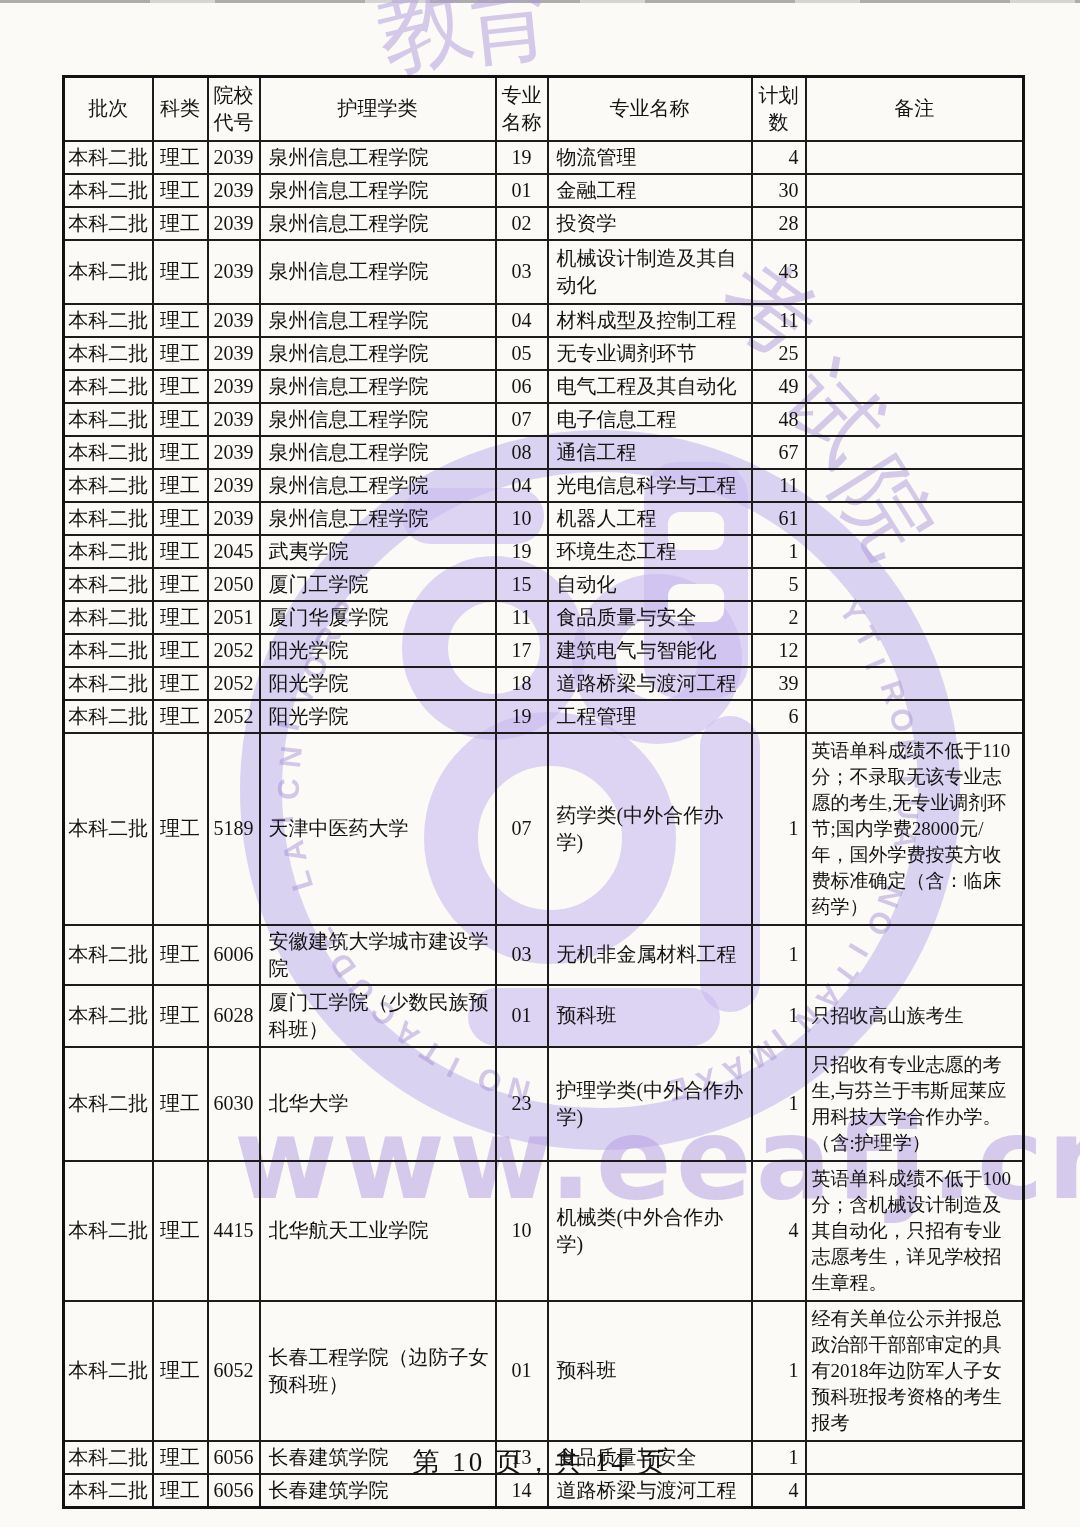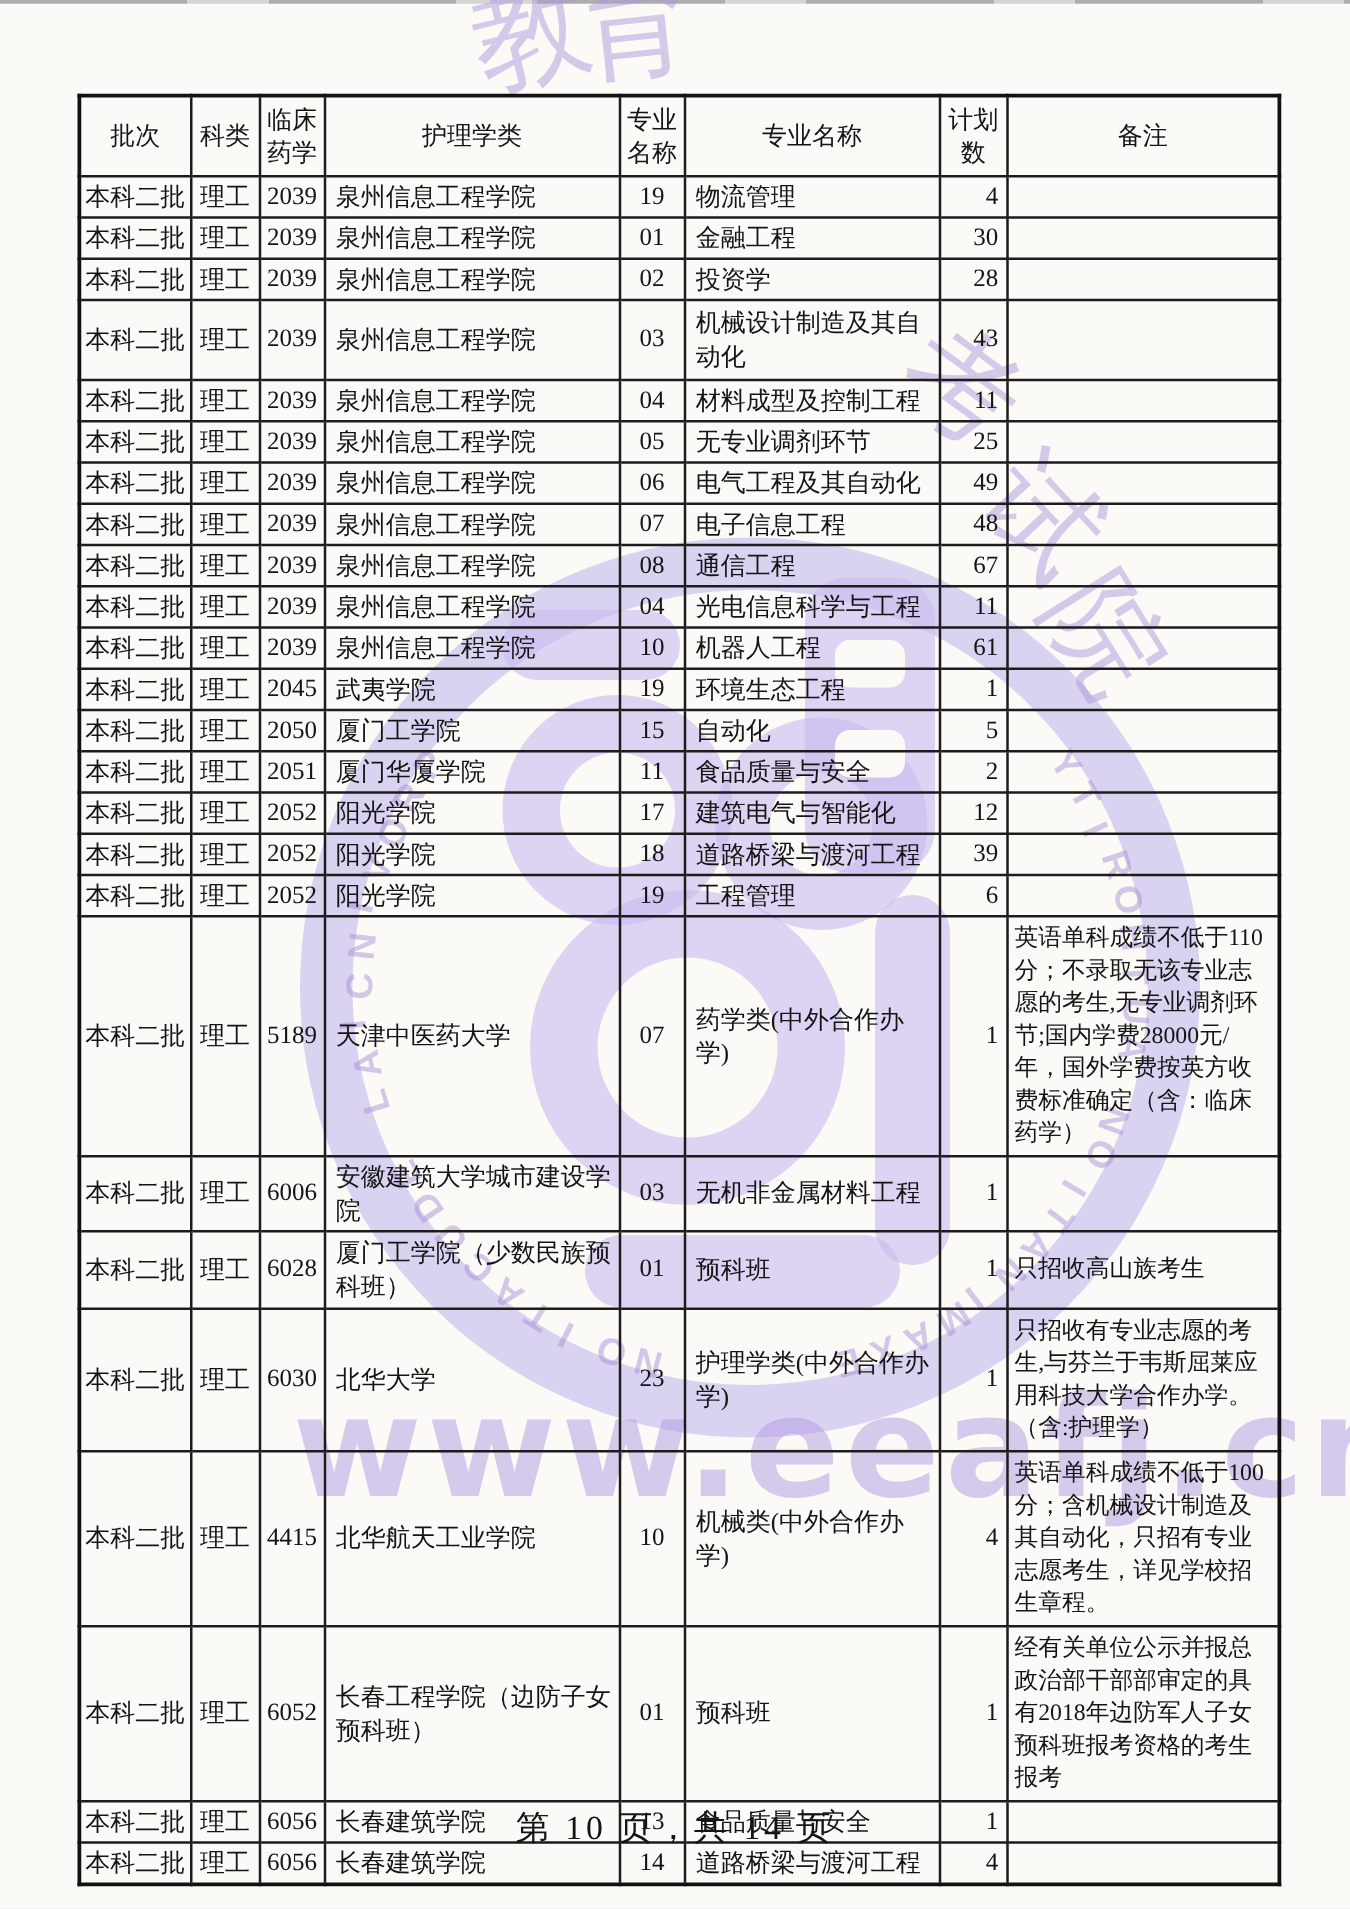--- a/index.html
+++ b/index.html
@@ -137,21 +137,21 @@
       <col style="width:236px">
         <col style="width:52px">
         <col style="width:204px">
       <col style="width:54px">
         <col style="width:218px">
     </colgroup>
     <thead>
       <tr id="head-row" style="height:64px">
           <th>批次</th>
           <th>科类</th>
-          <th>临床药学</th>
+          <th>院校代号</th>
           <th>护理学类</th>
           <th>专业名称</th>
           <th>专业名称</th>
           <th>计划数</th>
           <th>备注</th>
         </tr>
     </thead>
     <tbody id="body-rows">
         <tr style="height: 33px;">
           <td class="c-center">本科二批</td>

